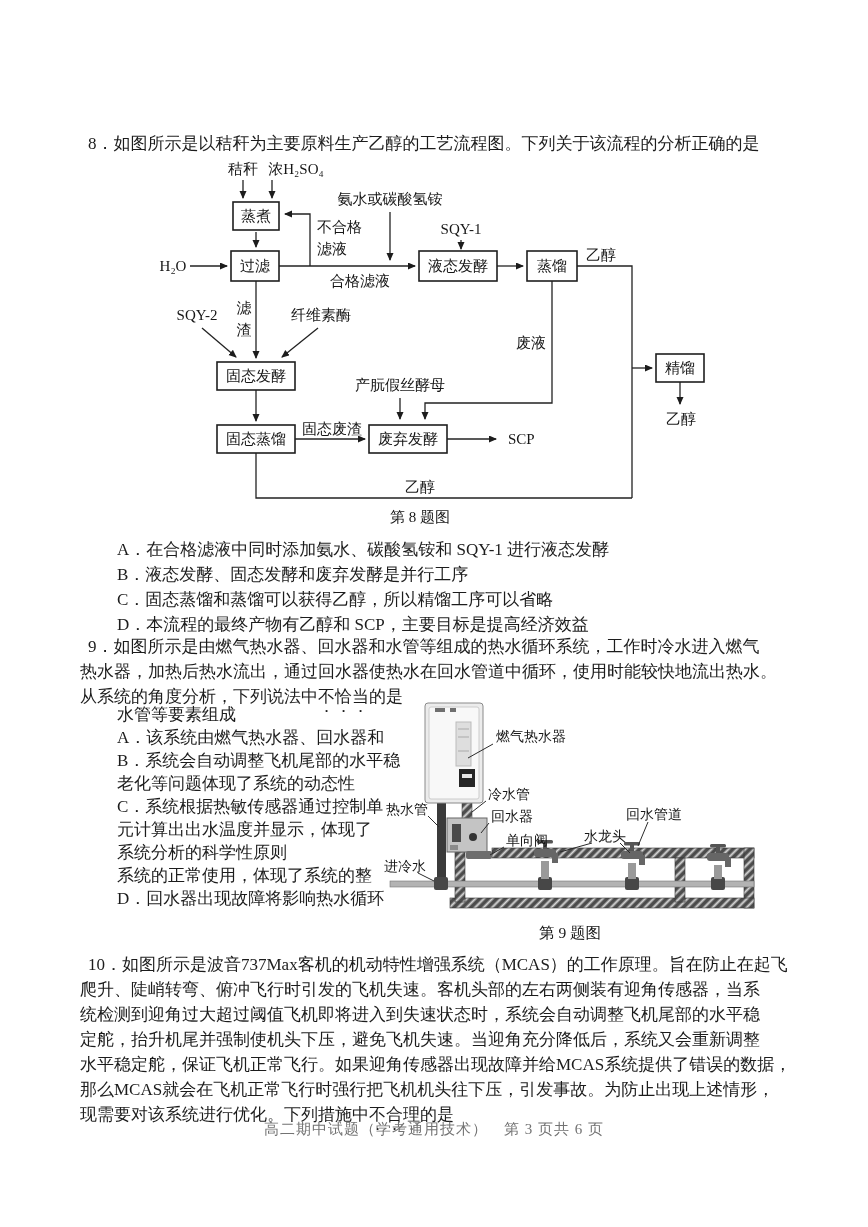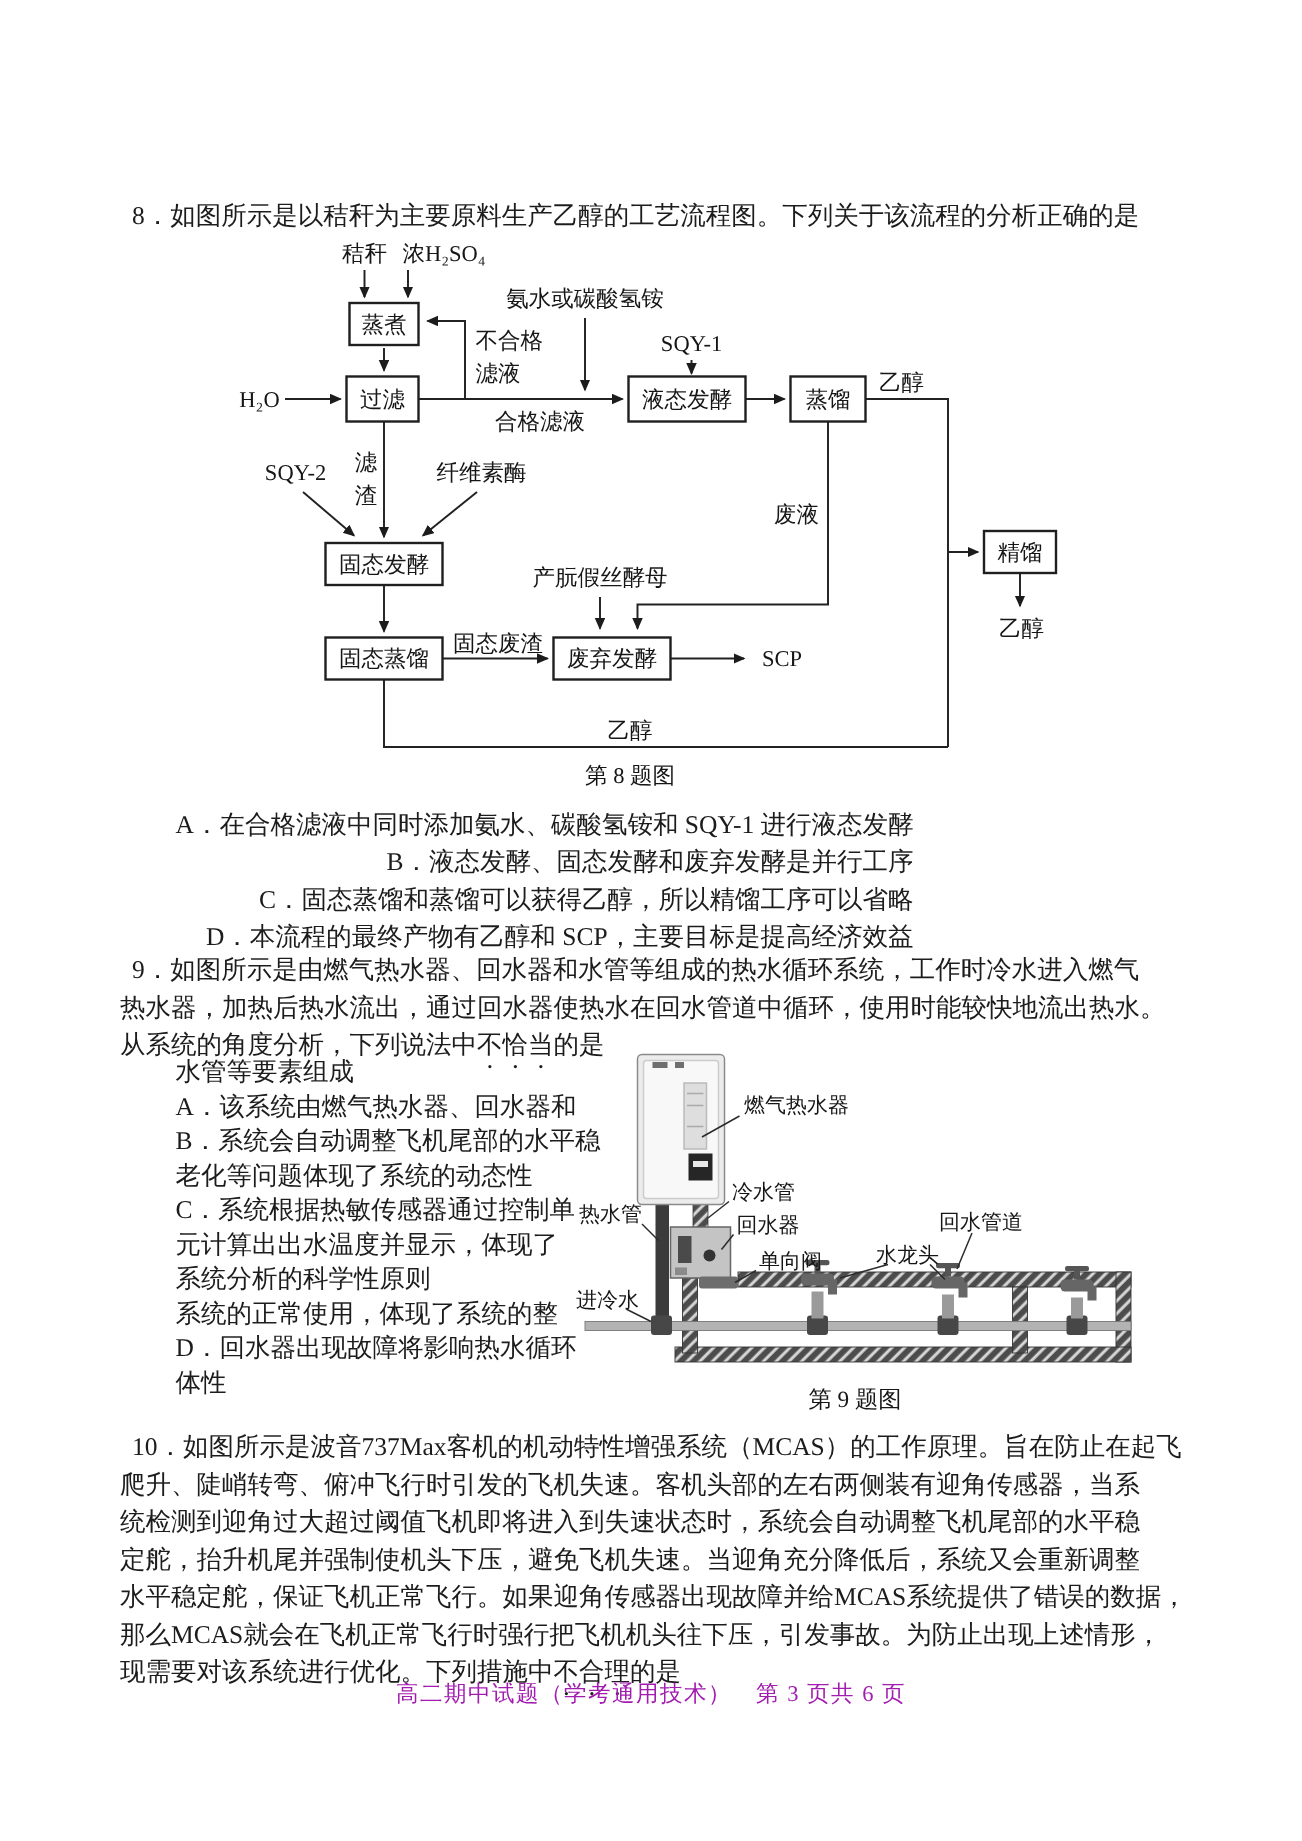--- a/index.html
+++ b/index.html
@@ -3,30 +3,30 @@
 <meta charset="utf-8">
 <style>
   html,body{margin:0;padding:0;background:#e9e9e9;}
   .page{
     position:relative;width:868px;height:1227px;background:#ffffff;
     font-family:"Liberation Serif","DejaVu Serif",serif;color:#1c1c1c;
     overflow:hidden;margin:0 auto;
   }
   .tline{position:absolute;white-space:nowrap;font-size:17px;line-height:25px;}
   .opt-block div{white-space:nowrap;font-size:17px;}
-  .q8opts div{height:25px;line-height:25px;text-align:right;}
+  .q8opts div{height:25px;line-height:25px;}
   .q9opts div{height:23px;line-height:23px;}
   .q10 div{height:25px;line-height:25px;}
   .emph{
     -webkit-text-emphasis:filled dot;-webkit-text-emphasis-position:under;
     text-emphasis:filled dot;text-emphasis-position:under right;
   }
   .footer{
     position:absolute;left:0;top:1120px;width:868px;text-align:center;
-    font-size:15px;color:#a21caf;letter-spacing:1px;
+    font-size:15px;color:#737373;letter-spacing:1px;
   }
   svg{position:absolute;overflow:visible;}
   svg text{font-family:"Liberation Serif","DejaVu Serif",serif;fill:#161616;}
   .fig8 text{font-size:15px;}
   .fig9 text{font-size:14px;}
   .boxlbl{font-size:15.5px;}
   .cap{font-size:15.5px;}
   .flowline{stroke:#222;stroke-width:1.3;fill:none;}
   .leader{stroke:#2b2b2b;stroke-width:1;fill:none;}
   .fbox{fill:#ffffff;stroke:#1f1f1f;stroke-width:1.6;}
@@ -126,21 +126,20 @@
   <div class="opt-block q9opts" style="position:absolute;left:117px;top:703px;">
     <div>水管等要素组成</div>
     <div>A．该系统由燃气热水器、回水器和</div>
     <div>B．系统会自动调整飞机尾部的水平稳</div>
     <div>老化等问题体现了系统的动态性</div>
     <div>C．系统根据热敏传感器通过控制单</div>
     <div>元计算出出水温度并显示，体现了</div>
     <div>系统分析的科学性原则</div>
     <div>系统的正常使用，体现了系统的整</div>
     <div>D．回水器出现故障将影响热水循环</div>
-    <div>体性</div>
   </div>
 
   <svg class="fig9" style="left:380px;top:695px;" width="420" height="255" viewBox="0 0 420 255">
     <defs>
       <pattern id="hatch" patternUnits="userSpaceOnUse" width="6" height="6" patternTransform="rotate(45)">
         <rect width="6" height="6" fill="#4c4c4c"></rect>
         <line x1="1.5" y1="0" x2="1.5" y2="6" stroke="#d8d8d8" stroke-width="2"></line>
       </pattern>
     </defs>
 

